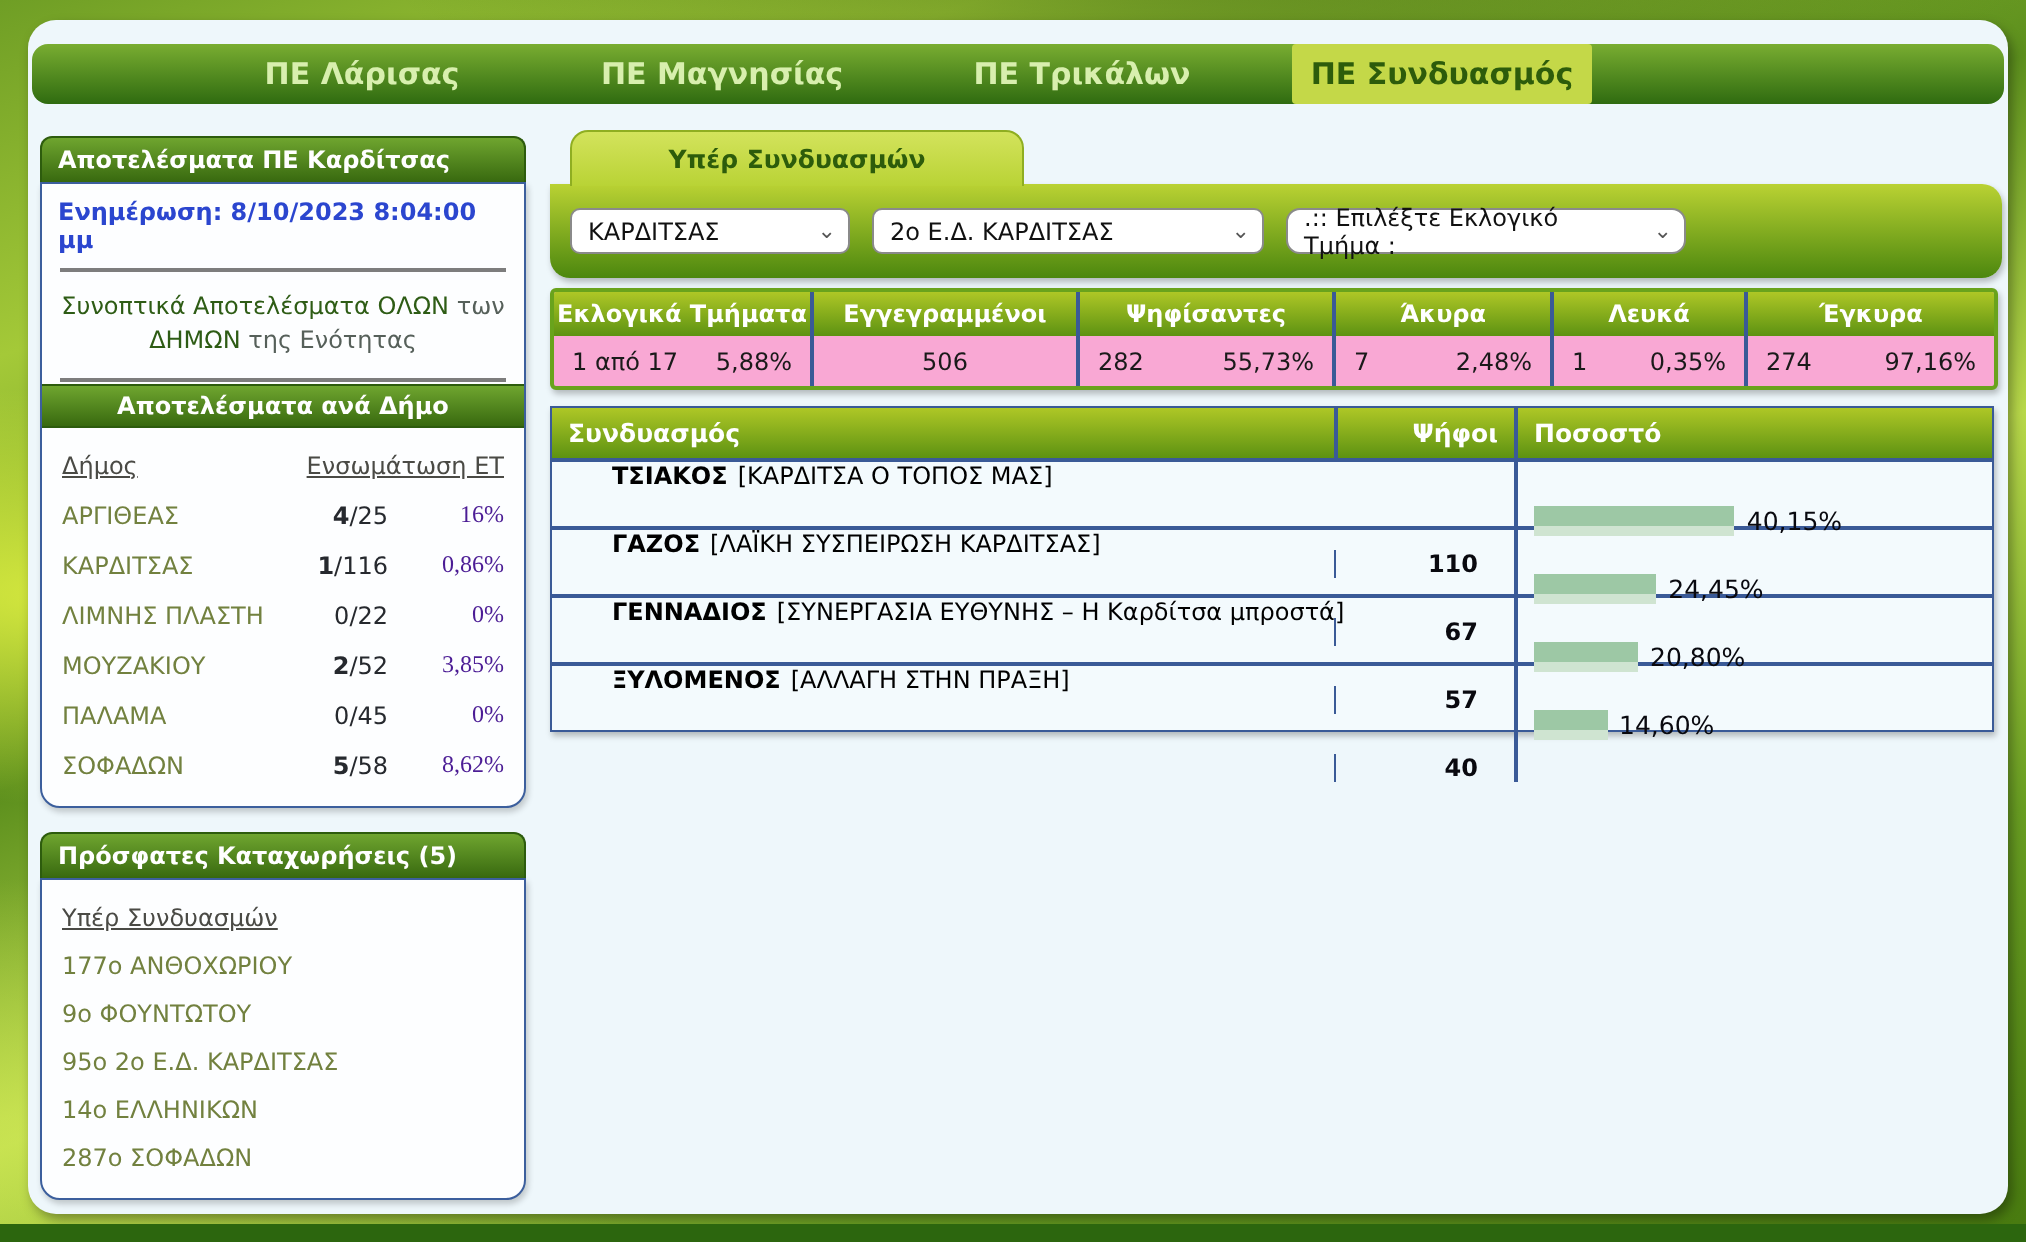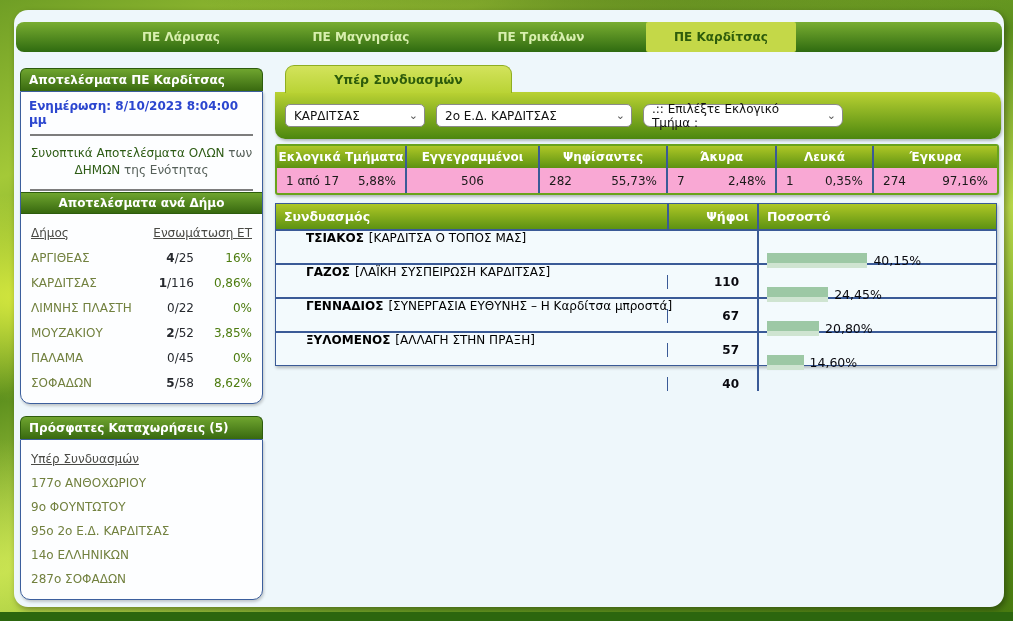--- a/index.html
+++ b/index.html
@@ -20,21 +20,21 @@
   .bottom-strip{position:absolute;left:0;bottom:0;width:1013px;height:9px;background:#2c660e;}
 
   
   .nav{
     position:absolute;left:2px;top:12px;width:986px;height:30px;
     background:linear-gradient(#79ad31,#2f6b10);
     border-radius:8px;display:flex;align-items:stretch;gap:30px;padding-left:90px;box-sizing:border-box;
   }
   .nav-tab{
     min-width:150px;display:flex;align-items:center;justify-content:center;
-    color:#d8efae;font-size:12px;font-weight:bold;cursor:pointer;
+    color:#d8efae;font-size:15px;font-weight:bold;cursor:pointer;
   }
   .nav-tab.active{background:#c4d848;color:#2d5c0b;border-radius:2px;}
 
   
   .sidebar{position:absolute;left:6px;top:58px;width:243px;}
   .panel{margin-bottom:12px;}
   .panel-header{
     background:linear-gradient(#6fa52f,#38690f);color:#fff;font-size:12px;font-weight:bold;
     padding:4px 8px;border-radius:6px 6px 0 0;border:1px solid #2d5c0d;border-bottom:none;
   }
@@ -52,21 +52,21 @@
     background:linear-gradient(#6fa52f,#38690f);color:#fff;font-size:12px;font-weight:bold;
     text-align:center;padding:3px 0;border-top:1px solid #2d5c0d;border-bottom:1px solid #2d5c0d;
   }
   .muni-table{padding:6px 10px 8px 10px;font-size:12px;}
   .muni-row{display:grid;grid-template-columns:1fr 62px 58px;align-items:center;height:25px;}
   .muni-head{color:#4a4a45;text-decoration:underline;}
   .muni-head.r, .muni-frac, .muni-pct{text-align:right;}
   .muni-head-int{grid-column:2 / span 2;}
   .muni-name{color:#72813f;cursor:pointer;}
   .muni-frac{color:#26292e;}
-  .muni-pct{color:#4d7c0f;}
+  .muni-pct{color:#4c1d95;font-family:Liberation Serif, serif;}
   .recent-list{padding:6px 10px 8px 10px;font-size:12px;}
   .recent-cat{color:#4a4a45;text-decoration:underline;height:25px;display:flex;align-items:center;}
   .recent-item{color:#72813f;height:24px;display:flex;align-items:center;cursor:pointer;text-align:right;}
 
   
   .main{position:absolute;left:261px;top:55px;width:726px;}
   .main-tab{
     margin-left:10px;width:225px;height:27px;position:relative;z-index:2;
     background:linear-gradient(#d3e35c,#b9d335);border:1px solid #8fae21;border-bottom:none;
     border-radius:9px 9px 0 0;display:flex;align-items:center;justify-content:center;
@@ -125,21 +125,21 @@
 </style>
 </head>
 <body>
 
 <div class="container">
 
   <div class="nav">
     <div class="nav-tab">ΠΕ Λάρισας</div>
     <div class="nav-tab">ΠΕ Μαγνησίας</div>
     <div class="nav-tab">ΠΕ Τρικάλων</div>
-    <div class="nav-tab active">ΠΕ Καρδίτσας</div>
+    <div class="nav-tab active">ΠΕ Συνδυασμός</div>
   </div>
 
   <div class="sidebar">
 
     <div class="panel">
       <div class="panel-header">Αποτελέσματα ΠΕ Καρδίτσας</div>
       <div class="panel-body">
         <div class="update-link">Ενημέρωση: 8/10/2023 8:04:00 μμ</div>
         <div class="hr"></div>
         <div class="summary">

